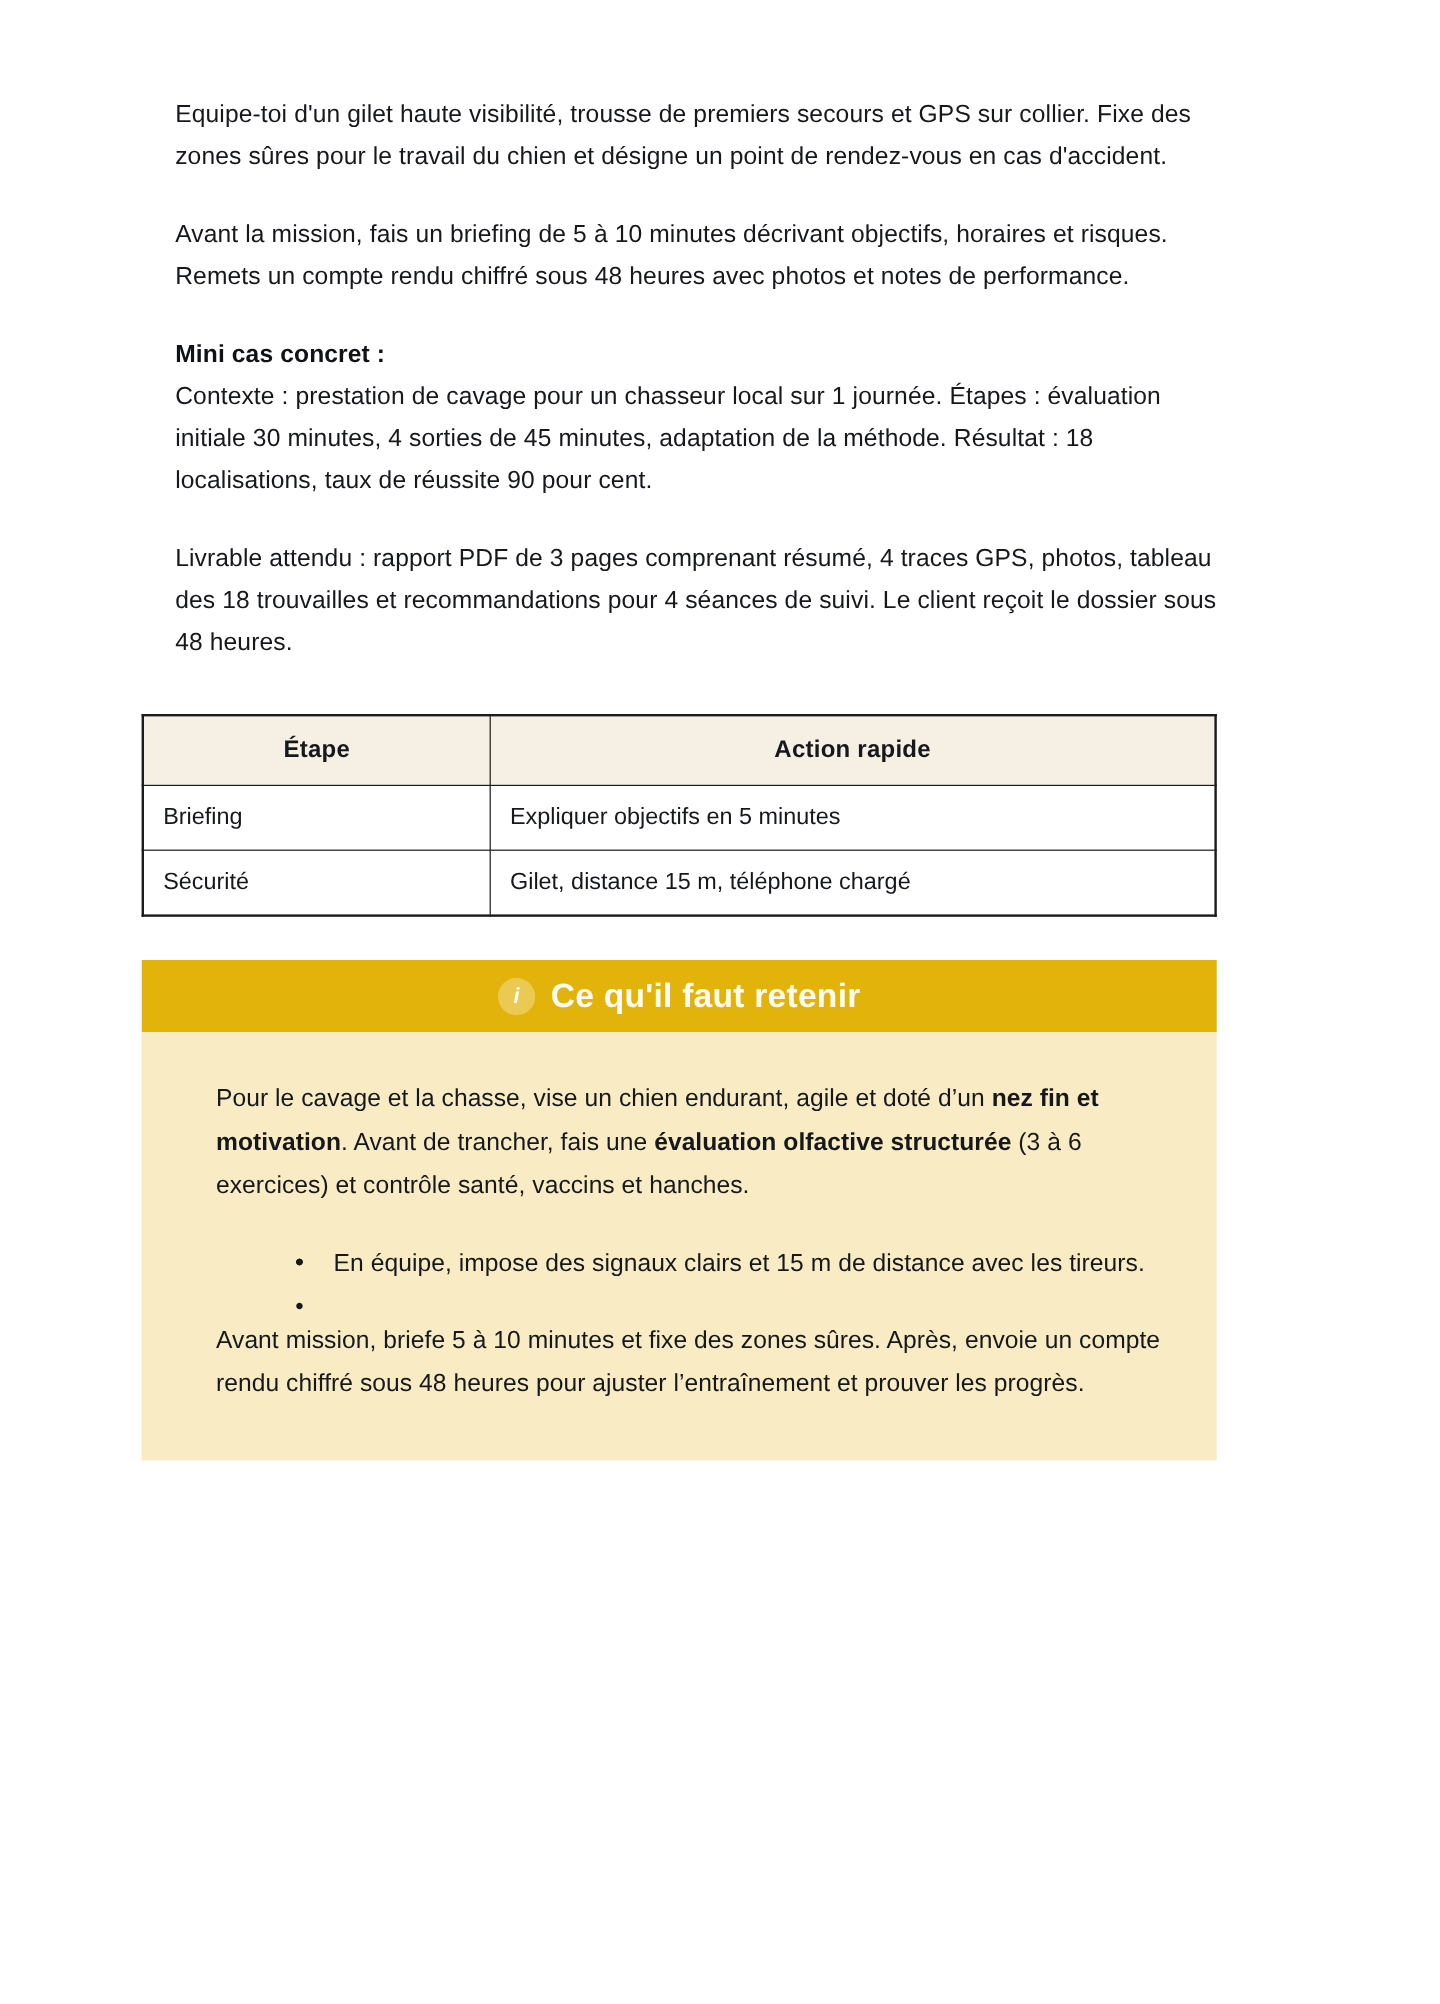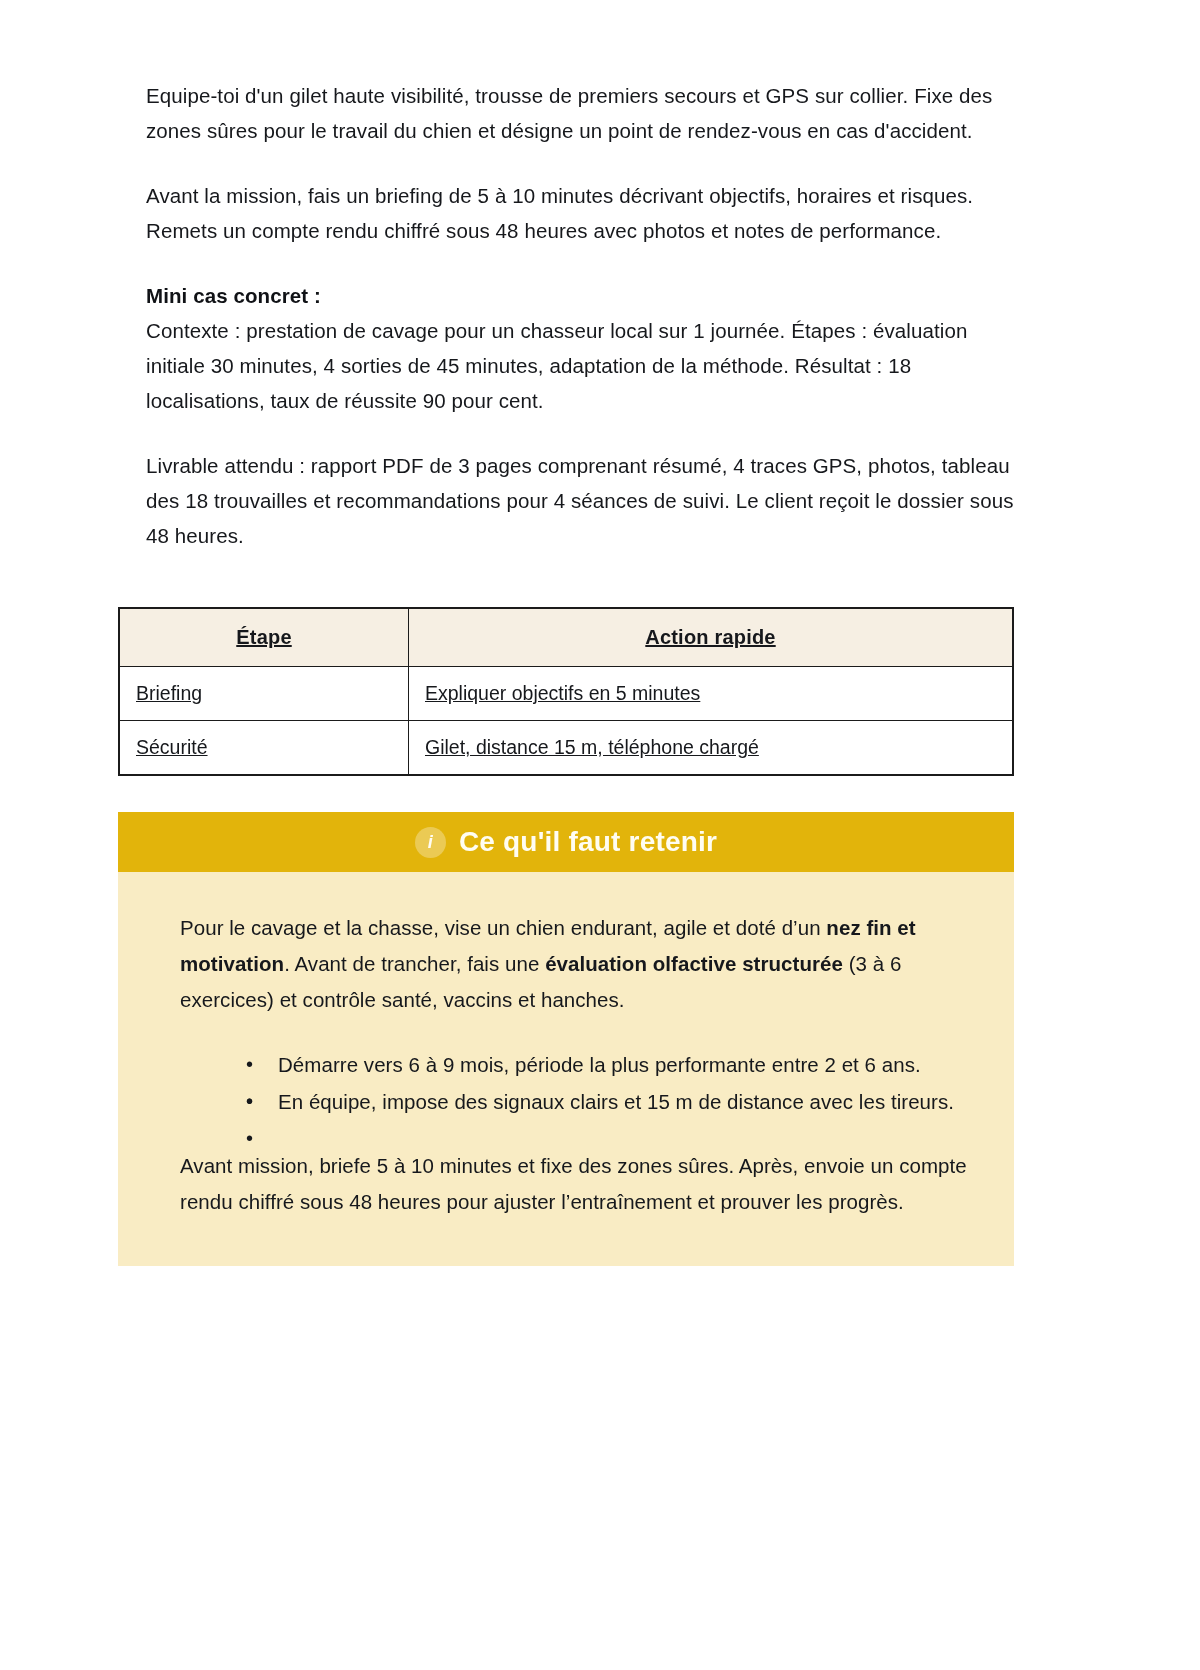--- a/index.html
+++ b/index.html
@@ -46,22 +46,21 @@
     margin: 0;
     font-size: 20.5px;
     line-height: 35px;
     font-weight: 700;
     letter-spacing: 0.1px;
     color: #101216;
   }
 
   
   .tbl-wrap {
-    margin-top: 54px;
-    text-decoration: underline;
+    margin-top: 42px;
   }
   table.rapide {
     border-collapse: collapse;
     width: 896px;
     table-layout: fixed;
     border: 2px solid #1b1b1b;
   }
   table.rapide th,
   table.rapide td {
     border: 1.6px solid #1b1b1b;
@@ -206,21 +205,20 @@
         <span class="info-badge">
           <span>i</span>
         </span>
         <span class="callout-title">Ce qu'il faut retenir</span>
       </div>
       <div class="callout-body">
         <p>Pour le cavage et la chasse, vise un chien endurant, agile et doté d’un <b>nez fin et motivation</b>. Avant de trancher, fais une <b>évaluation olfactive structurée</b> (3 à 6 exercices) et contrôle santé, vaccins et hanches.</p>
         <ul class="callout-list">
           <li>
             <span class="bullet">•</span>
-            <span>Démarre vers 6 à 9 mois, période la plus performante entre 2 et 6 ans.</span>
           </li>
           <li>
             <span class="bullet">•</span>
           </li>
           <li>
             <span class="bullet">•</span>
             <span>En équipe, impose des signaux clairs et 15 m de distance avec les tireurs.</span>
           </li>
           <li>
             <span class="bullet">•</span>

